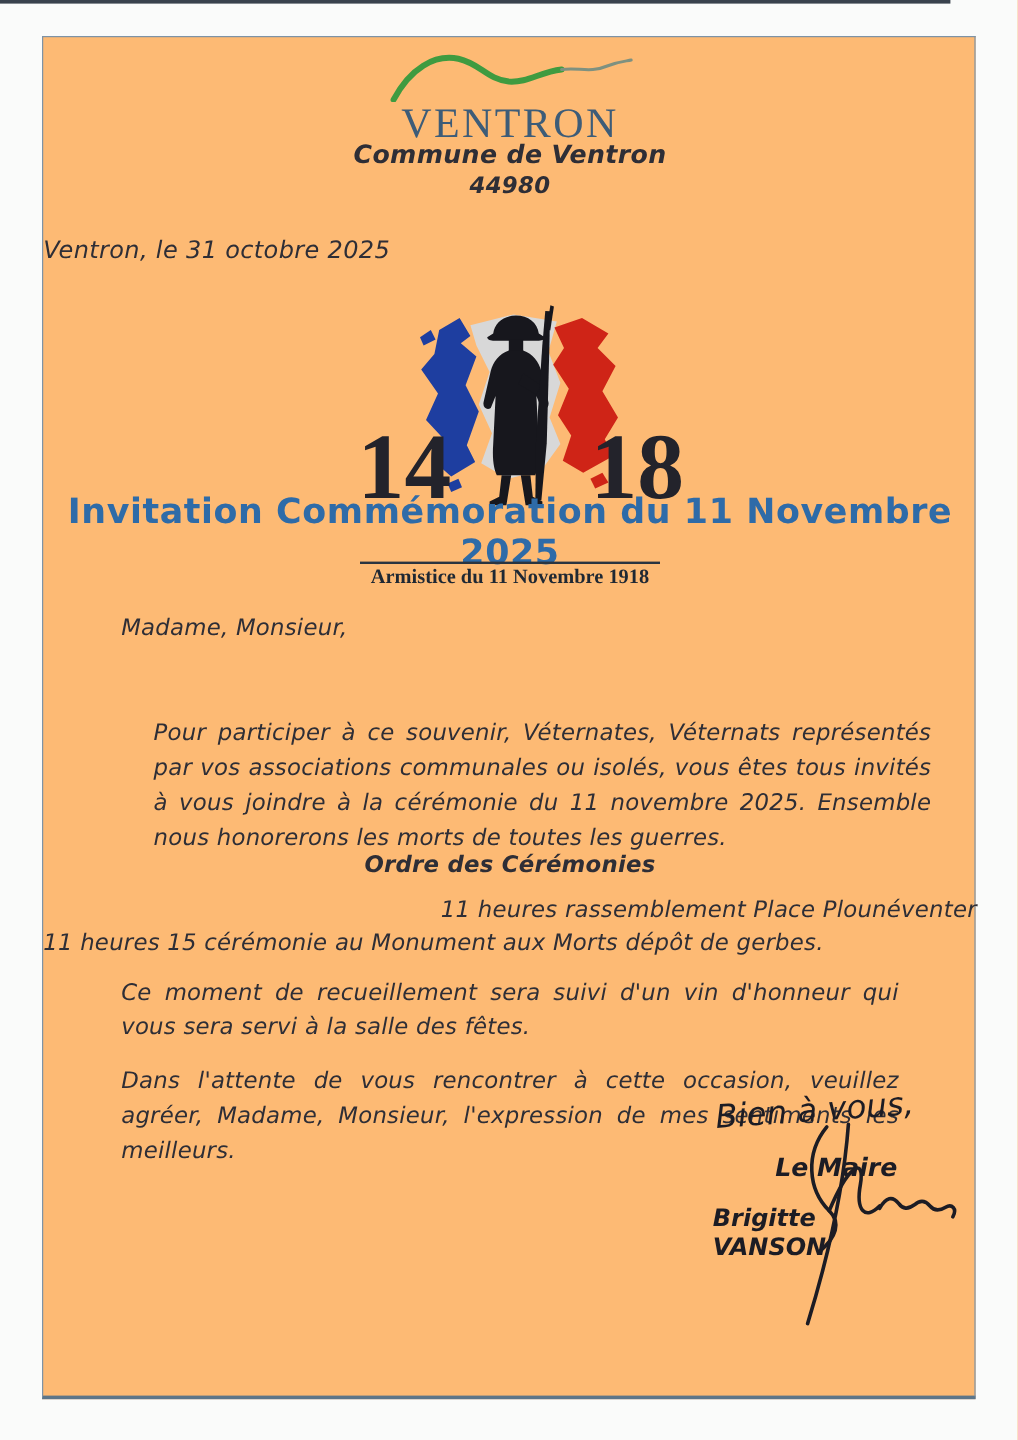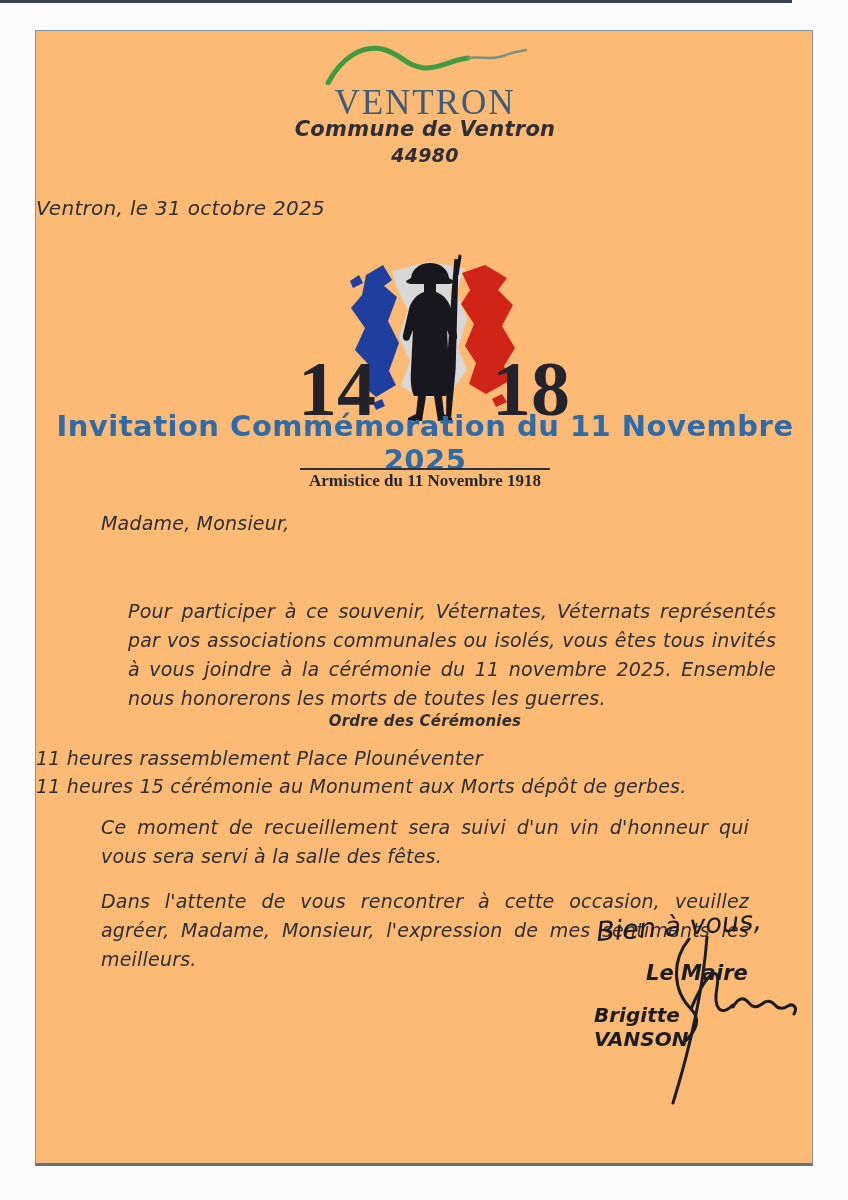--- a/index.html
+++ b/index.html
@@ -57,22 +57,22 @@
     font-family:"Liberation Serif", serif; font-weight:bold;
     font-size:17px; color:#1f2833; }
 
   
   .bodytext { font-size:19px; line-height:29px; font-style:italic;
     letter-spacing:0.2px; color:#2e2e36; }
   .salutation { left:65px; top:478px; width:650px; }
   .para1 { left:65px; top:507px; width:648px; text-align:justify; }
   .para2 { left:65px; top:566px; width:648px; text-align:justify;margin-left:27px; }
   .ceremony-heading { left:0; top:676px; width:778px; text-align:center;
-    font-weight:bold; font-size:15px; font-style:italic; }
-  .ceremony-line1 { left:0; top:713px; width:778px; text-align:left;
+    font-weight:bold; font-size:19px; font-style:italic; }
+  .ceremony-line1 { left:0; top:713px; width:778px; text-align:right;
     font-size:19px; font-style:italic; }
   .ceremony-line2 { left:0; top:741px; width:778px; text-align:left;
     font-size:19px; font-style:italic; }
   .para3 { left:65px; top:782px; width:648px; text-align:justify; }
   .para4 { left:65px; top:856px; width:648px; text-align:justify; }
 
   
   .valediction { left:560px; top:878px; width:200px;
     font-size:27px; font-style:italic; transform:rotate(-4deg);
     color:#1c1c24; }

